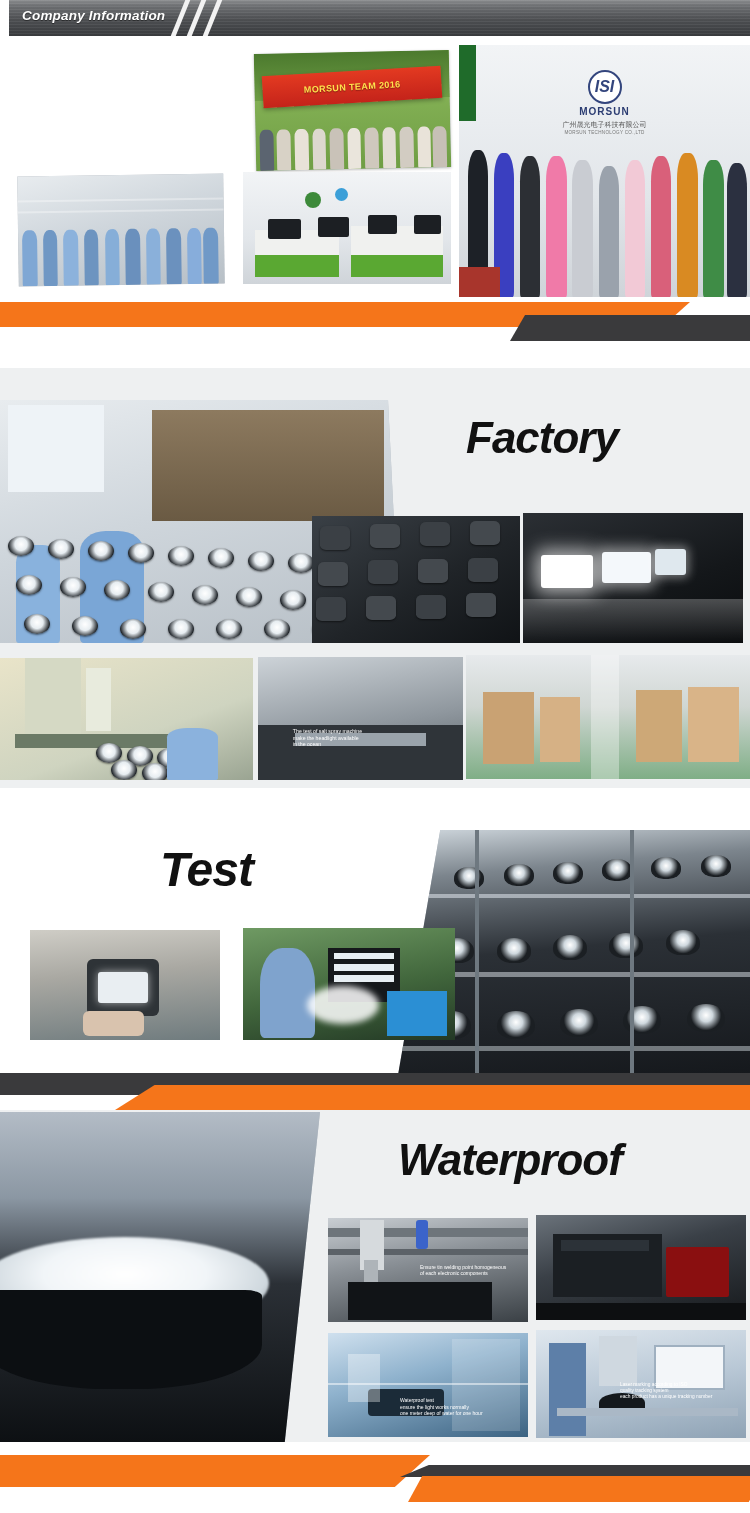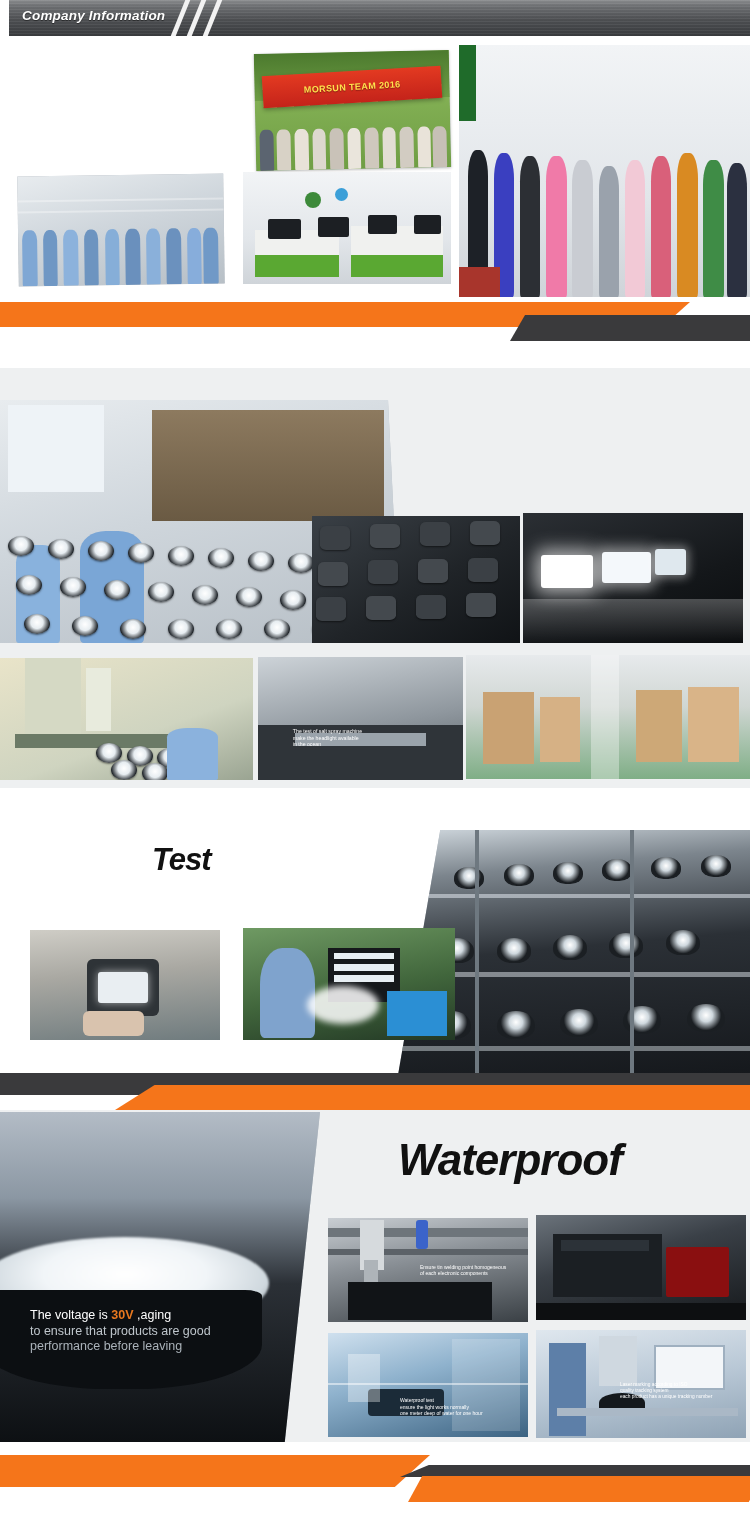--- a/index.html
+++ b/index.html
@@ -126,20 +126,26 @@
       <span style="left:56%;background:#cfc8bd;"></span>
       <span style="left:65%;background:#e3ded4;"></span>
       <span style="left:74%;background:#d2ccc2;"></span>
       <span style="left:83%;background:#e9e3d9;"></span>
       <span style="left:91%;background:#c7c0b6;"></span>
     </div>
   </div>
 
   <div class="photo" style="left:459px; top:45px; width:291px; height:252px;">
     <div class="whiteroom" style="position:absolute;inset:0;"></div>
+    <div class="logowall">
+      <div class="lw-mark">ISI</div>
+      <div class="lw-name">MORSUN</div>
+      <div class="lw-cn">广州晟光电子科技有限公司</div>
+      <div class="lw-en">MORSUN TECHNOLOGY CO.,LTD</div>
+    </div>
     <div class="people" style="height:62%;">
       <span style="left:3%;background:#1d2127;height:94%;"></span>
       <span style="left:12%;background:#3a3fc0;height:92%;"></span>
       <span style="left:21%;background:#2c2f34;height:90%;"></span>
       <span style="left:30%;background:#f07aa8;height:90%;"></span>
       <span style="left:39%;background:#c9ccd2;height:88%;"></span>
       <span style="left:48%;background:#9aa2ac;height:84%;"></span>
       <span style="left:57%;background:#f2c9d6;height:88%;"></span>
       <span style="left:66%;background:#d9607a;height:90%;"></span>
       <span style="left:75%;background:#d98a22;height:92%;"></span>
@@ -180,20 +186,21 @@
     <div class="monitor" style="left:82%;top:38%;width:13%;height:17%;"></div>
     <div style="position:absolute;left:44%;top:14%;width:13px;height:13px;border-radius:50%;background:#3b9fd8;"></div>
     <div style="position:absolute;left:30%;top:18%;width:16px;height:16px;border-radius:50%;background:#3d8a3a;"></div>
   </div>
 
   <div class="slab" style="left:-10px; top:302px; width:700px; height:25px; background:#f5751a; clip-path:polygon(0 0, 100% 0, 96% 100%, 0 100%);"></div>
   <div class="slab" style="left:510px; top:315px; width:250px; height:26px; background:#3a3a3c; clip-path:polygon(6% 0, 100% 0, 100% 100%, 0 100%);"></div>
 
   <div class="slab" style="left:0; top:368px; width:750px; height:420px; background:#eef0f1;"></div>
 
+  <div class="sec-title" style="left:466px; top:413px; font-size:44px;">Factory</div>
 
   <div class="photo" style="left:0; top:400px; width:400px; height:243px; clip-path:polygon(0 0, 97% 0, 100% 100%, 0 100%);">
     <div class="indoor" style="position:absolute;inset:0;"></div>
     <div style="position:absolute;left:2%;top:2%;width:24%;height:36%;background:#eef3f7;"></div>
     <div style="position:absolute;left:38%;top:4%;width:58%;height:46%;background:linear-gradient(180deg,#8d7a5f,#6a5a43);"></div>
     <div class="people" style="height:46%;">
       <span style="left:4%;width:11%;background:#89b2dd;"></span>
       <span style="left:20%;width:16%;height:100%;background:#7aa6d6;"></span>
     </div>
     <div class="dotgrid">
@@ -278,21 +285,21 @@
 
   <div class="photo" style="left:466px; top:655px; width:284px; height:124px;">
     <div style="position:absolute;inset:0;background:linear-gradient(180deg,#e7eaec 0%,#cfd6d2 42%,#7fae86 100%);"></div>
     <div style="position:absolute;left:6%;top:30%;width:18%;height:58%;background:#c9a273;"></div>
     <div style="position:absolute;left:26%;top:34%;width:14%;height:52%;background:#d6b185;"></div>
     <div style="position:absolute;left:60%;top:28%;width:16%;height:58%;background:#cda877;"></div>
     <div style="position:absolute;left:78%;top:26%;width:18%;height:60%;background:#d9b488;"></div>
     <div style="position:absolute;left:44%;top:0;width:10%;height:100%;background:rgba(255,255,255,.35);"></div>
   </div>
 
-  <div class="sec-title" style="left:152px; top:842px; font-size:31px;">Test</div>
+  <div class="sec-title" style="left:160px; top:842px; font-size:48px;">Test</div>
 
   <div class="photo" style="left:398px; top:830px; width:352px; height:245px; clip-path:polygon(12% 0, 100% 0, 100% 100%, 0 100%);">
     <div class="steel" style="position:absolute;inset:0;background:linear-gradient(175deg,#cfd7dd 0%,#7c858d 18%,#2b3036 48%,#15181c 100%);"></div>
     <div class="shelfline" style="top:26%;height:4px;background:rgba(225,232,238,.55);"></div>
     <div class="shelfline" style="top:58%;height:5px;background:rgba(225,232,238,.5);"></div>
     <div class="shelfline" style="top:88%;height:5px;background:rgba(225,232,238,.45);"></div>
     <div class="lamp" style="left:16%;top:15%;width:30px;height:22px;"></div>
     <div class="lamp" style="left:30%;top:14%;width:30px;height:22px;"></div>
     <div class="lamp" style="left:44%;top:13%;width:30px;height:22px;"></div>
     <div class="lamp" style="left:58%;top:12%;width:30px;height:22px;"></div>
@@ -334,27 +341,20 @@
   <div class="slab" style="left:115px; top:1085px; width:660px; height:25px; background:#f5751a; clip-path:polygon(6% 0, 100% 0, 100% 100%, 0 100%);"></div>
 
   <div class="slab" style="left:0; top:1110px; width:750px; height:332px; background:#eef0f1;"></div>
 
   <div class="sec-title" style="left:398px; top:1135px; font-size:44px;">Waterproof</div>
 
   <div class="photo" style="left:0; top:1112px; width:320px; height:330px; clip-path:polygon(0 0, 100% 0, 89% 100%, 0 100%);">
     <div style="position:absolute;inset:0;background:linear-gradient(180deg,#b3bcc6 0%,#8b97a3 26%,#2b3036 52%,#0d1013 100%);"></div>
     <div style="position:absolute;left:-6%;top:38%;width:90%;height:28%;border-radius:50%;background:radial-gradient(ellipse at 50% 40%, #ffffff 0%, #f1f5f8 40%, #cfd8de 70%, rgba(255,255,255,0) 100%);filter:blur(1px);"></div>
     <div style="position:absolute;left:-6%;top:54%;width:88%;height:30%;border-radius:6% 6% 45% 45%;background:#0c0f12;"></div>
-    <div class="cap" style="left:30px; top:196px; width:270px; font-size:12.5px; font-weight:500;">
-      <div style="white-space:nowrap;">
-        <span>The voltage is </span><span style="color:#e8781f;font-weight:bold;">30V</span><span> ,aging</span>
-      </div>
-      <div style="color:#bfc6cc;white-space:nowrap;">to ensure that products are good</div>
-      <div style="color:#aab2b9;white-space:nowrap;">performance before leaving</div>
-    </div>
   </div>
 
   <div class="photo" style="left:328px; top:1218px; width:200px; height:104px;">
     <div style="position:absolute;inset:0;background:linear-gradient(170deg,#c9ced3 0%,#8b9197 40%,#3a4045 100%);"></div>
     <div style="position:absolute;left:0;top:10%;width:100%;height:8%;background:#6e757b;"></div>
     <div style="position:absolute;left:0;top:30%;width:100%;height:6%;background:#5c6268;"></div>
     <div style="position:absolute;left:16%;top:2%;width:12%;height:48%;background:#d6dadd;"></div>
     <div style="position:absolute;left:18%;top:40%;width:7%;height:34%;background:#aeb4b9;"></div>
     <div style="position:absolute;left:10%;top:62%;width:72%;height:36%;background:#111417;"></div>
     <div style="position:absolute;left:44%;top:2%;width:6%;height:28%;background:#3b63c9;border-radius:3px;"></div>

